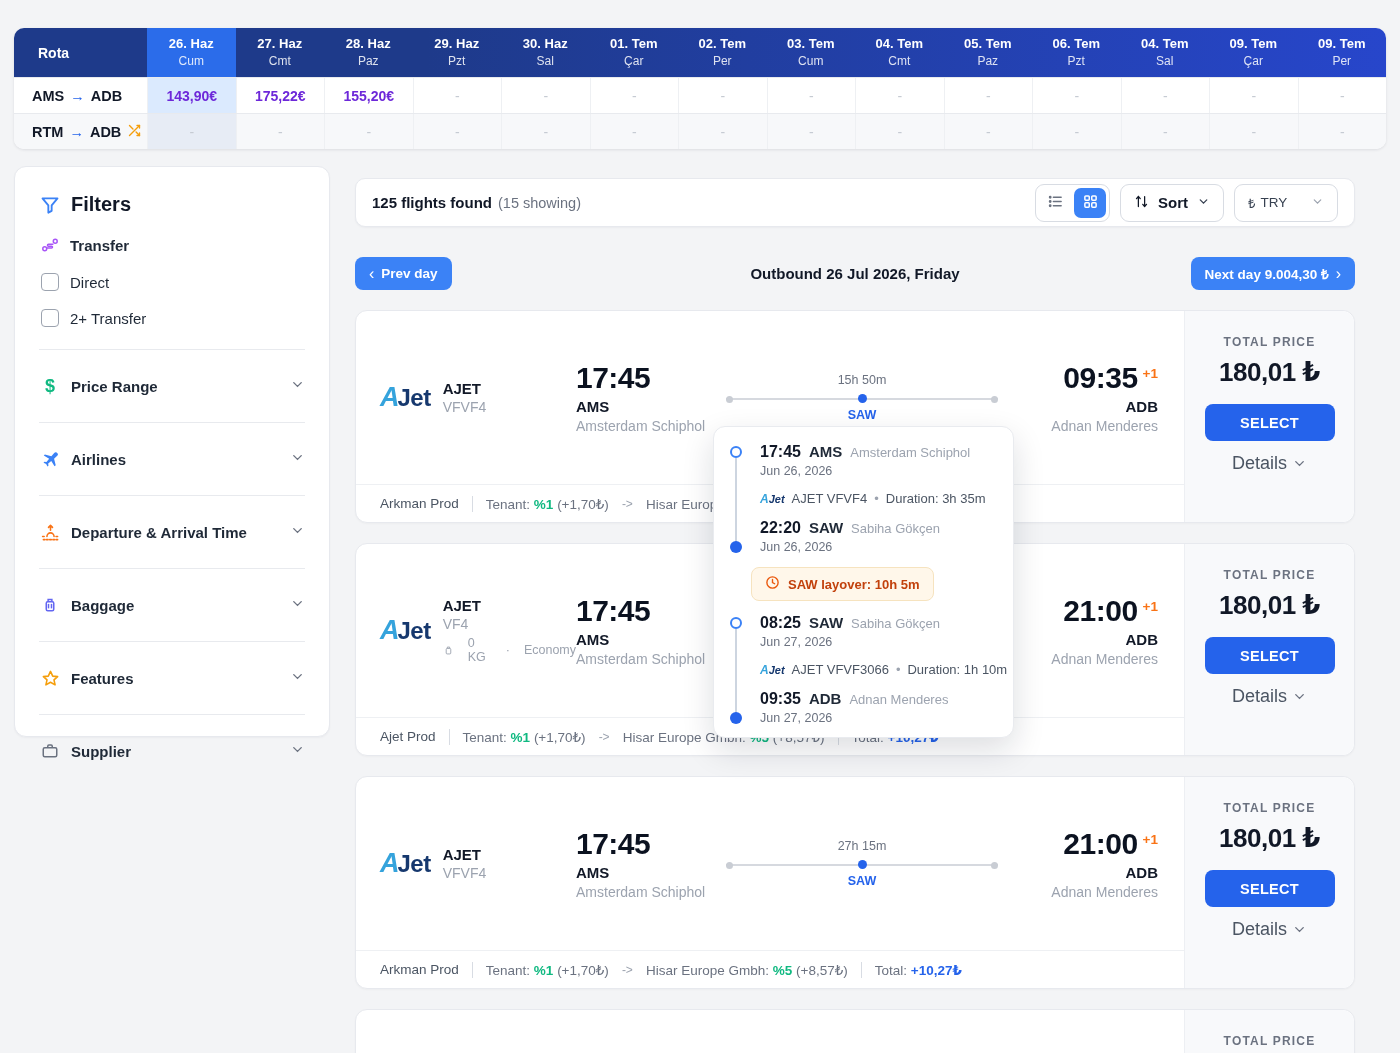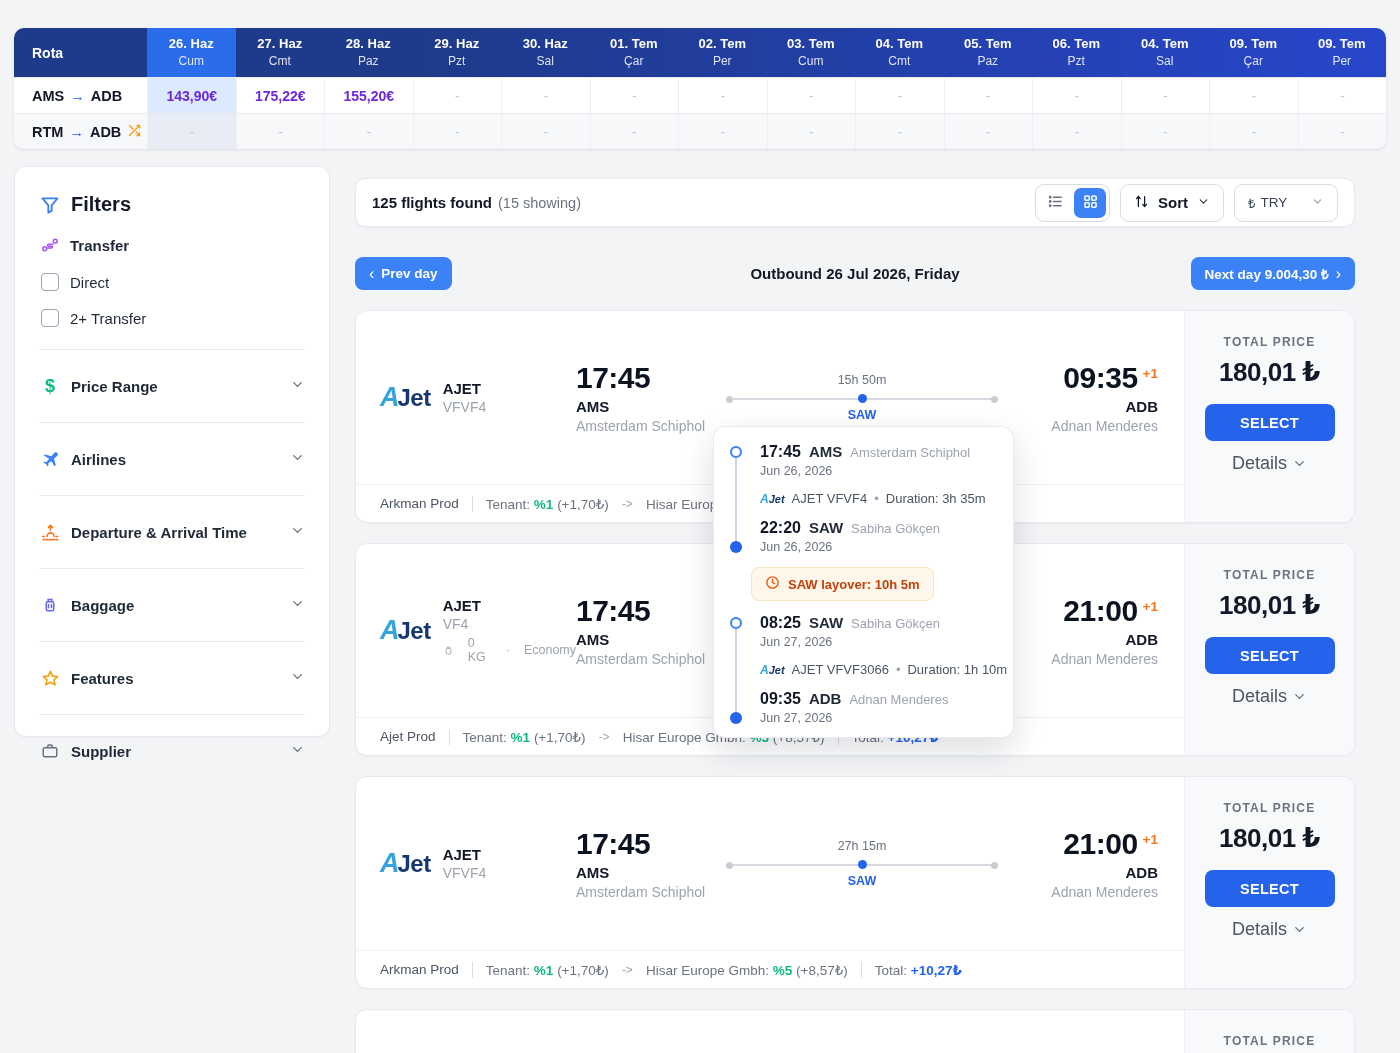--- a/index.html
+++ b/index.html
@@ -3,21 +3,21 @@
 <meta charset="utf-8">
 <style>
   * { margin:0; padding:0; box-sizing:border-box; }
   html,body { width:1400px; height:1053px; overflow:hidden; background:#f3f4f6;
     font-family:"Liberation Sans","DejaVu Sans",sans-serif; color:#111827; }
 
   
   .date-table { position:absolute; left:14px; top:28px; width:1372px; border-radius:10px;
     overflow:hidden; background:#fff; box-shadow:0 1px 3px rgba(16,24,40,.10); }
   .ds-header { display:flex; background:linear-gradient(90deg,#1e3a8a 0%,#1e3a8a 30%,#2746cb 100%); color:#fff; }
-  .ds-rota { width:133px; display:flex; align-items:center; padding-left:18px; font-weight:700; font-size:14px; }
+  .ds-rota { width:133px; display:flex; align-items:center; padding-left:24px; font-weight:700; font-size:14px; }
   .ds-col { flex:1; text-align:center; padding:8px 0 9px; cursor:pointer; }
   .ds-col .d1 { display:block; font-size:13px; font-weight:700; }
   .ds-col .d2 { display:block; font-size:12px; opacity:.85; margin-top:3px; }
   .ds-col.sel { background:#2b6cea; }
   .ds-row { display:flex; background:#fff; border-top:1px solid #e8eaee; }
   .ds-row.alt { background:#f7f8fa; }
   .route-cell { width:133px; display:flex; align-items:center; gap:6px; padding-left:18px;
     font-weight:700; font-size:14.5px; height:35px; }
   .route-arrow { color:#2563eb; font-weight:700; }
   .price-cell { flex:1; display:flex; align-items:center; justify-content:center; font-size:14px;

